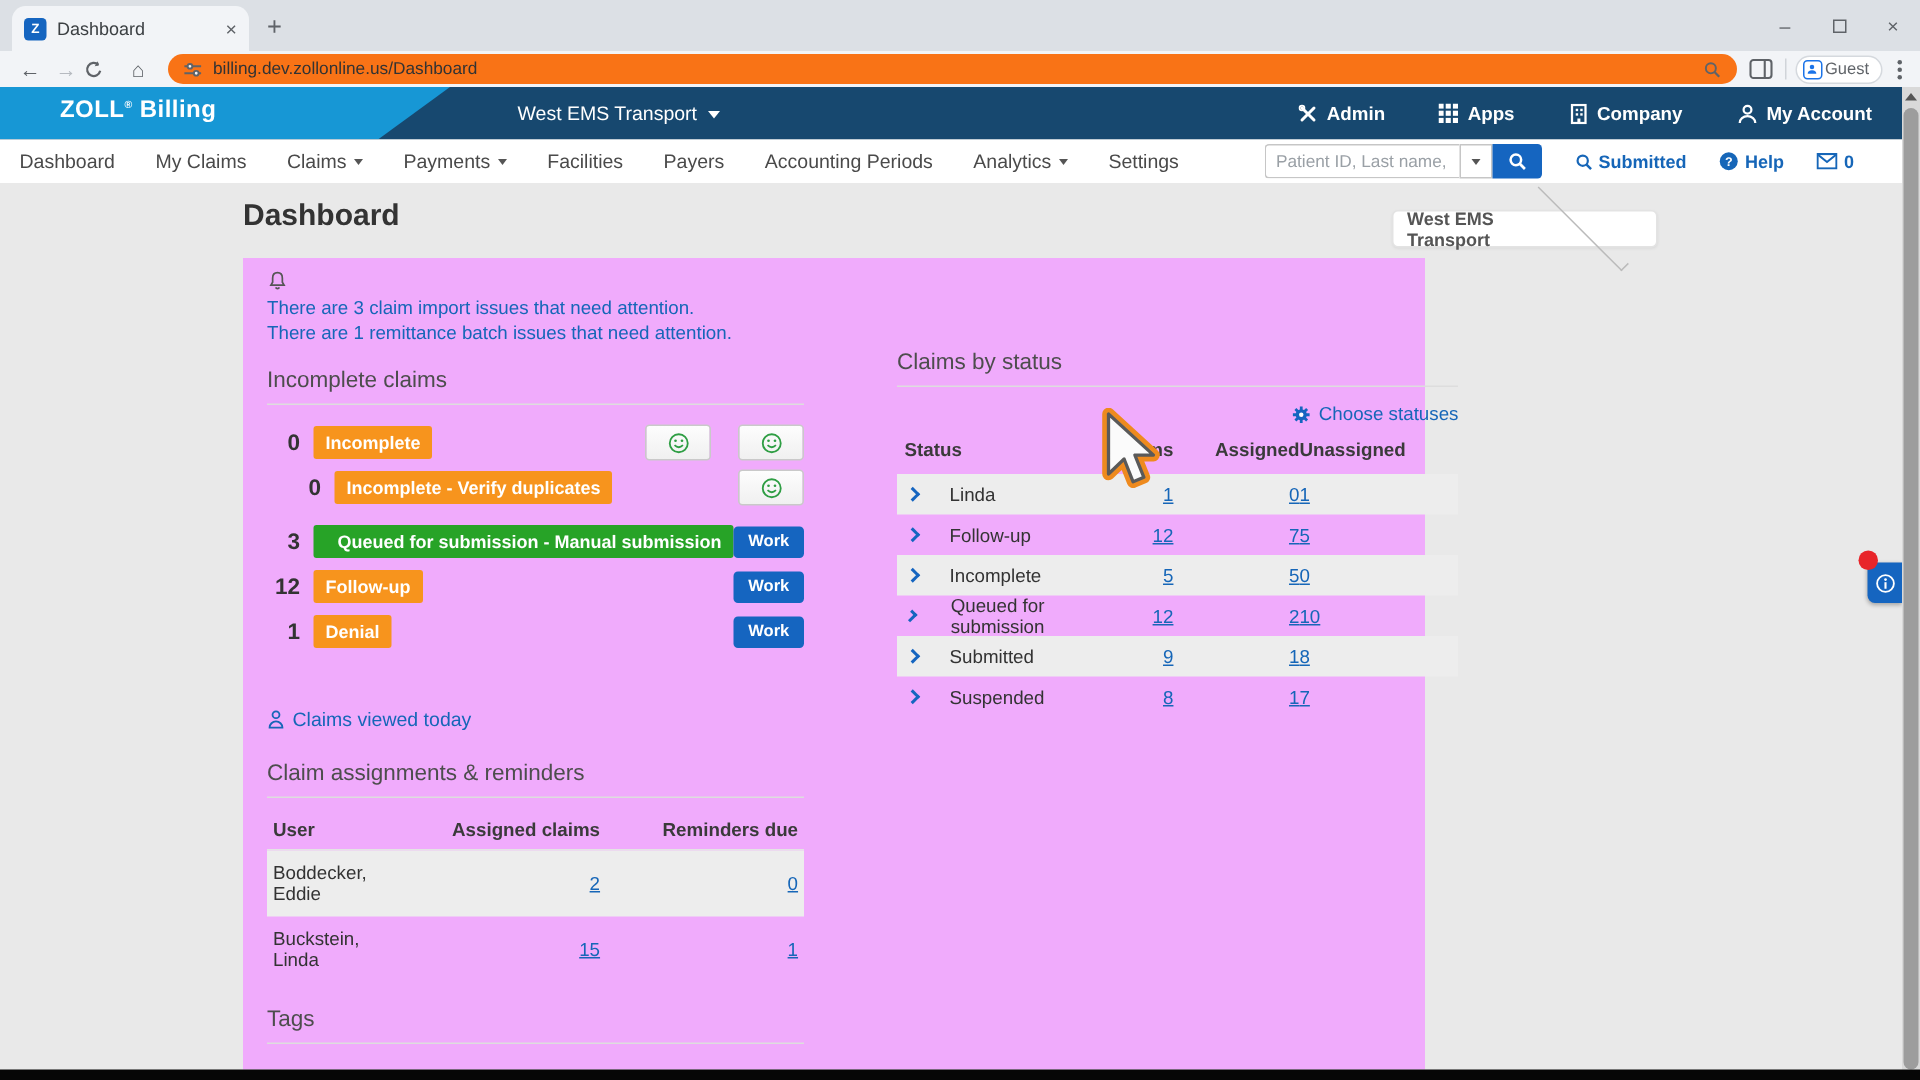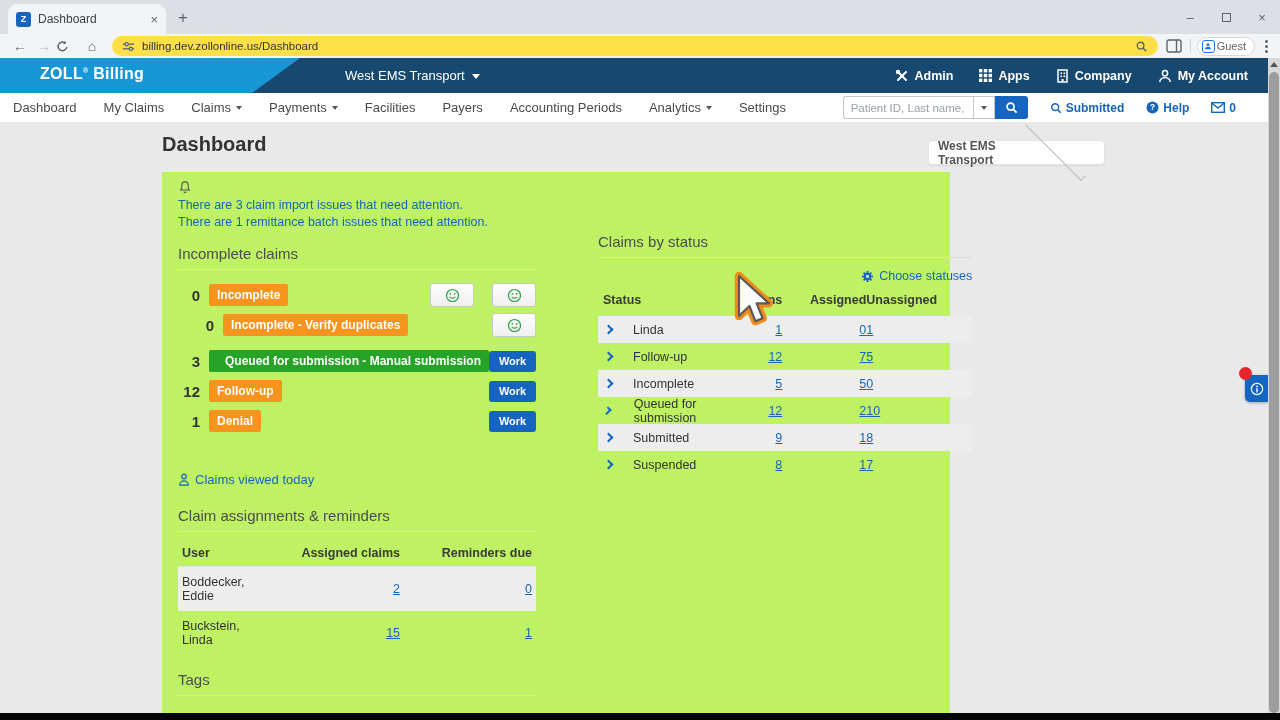--- a/index.html
+++ b/index.html
@@ -13,58 +13,58 @@
   .tab-favicon { width:15px; height:15px; background:#1565c0; border-radius:3px; color:#fff; font-size:9px; font-weight:bold; display:flex; align-items:center; justify-content:center; flex:0 0 auto; }
   .tab-title { font-size:12px; color:#3c4043; flex:1; white-space:nowrap; overflow:hidden; }
   .tab-close { font-size:13px; color:#5f6368; cursor:pointer; }
   .newtab { font-size:17px; color:#5f6368; margin-left:12px; margin-bottom:6px; }
   .win-controls { margin-left:auto; display:flex; align-items:center; height:34px; }
   .win-btn { width:36px; height:34px; display:flex; align-items:center; justify-content:center; color:#5f6368; font-size:13px; }
   .win-max { width:9px; height:9px; border:1px solid #5f6368; }
   .toolbar { position:absolute; top:34px; left:0; right:0; height:24px; background:#f2f4f7; display:flex; align-items:center; padding:0 8px; }
   .nav-ic { font-size:14px; color:#5f6368; width:24px; text-align:center; }
   .nav-ic.disabled { color:#b6bac0; }
-  .omnibox { flex:1; height:20px; background:#fde047; border-radius:10px; margin:0 8px; display:flex; align-items:center; padding:0 10px; gap:7px; }
+  .omnibox { flex:1; height:20px; background:#f97316; border-radius:10px; margin:0 8px; display:flex; align-items:center; padding:0 10px; gap:7px; }
   .omni-url { font-size:11.5px; color:#333; flex:1; }
   .pill-guest { display:flex; align-items:center; gap:2px; border:1px solid #d5d9de; border-radius:10px; height:19px; padding:0 8px 0 4px; background:#fff; margin:0 6px; }
   .pill-guest span { font-size:11px; color:#5f6368; }
   .avatar-sq { width:13px; height:13px; border:1.4px solid #1a73e8; border-radius:3px; display:flex; align-items:center; justify-content:center; }
   .dots3 { display:flex; flex-direction:column; gap:2px; padding:0 4px; }
   .dots3 i { width:3px; height:3px; background:#5f6368; border-radius:50%; }
   .chrome-div { width:1px; height:14px; background:#d0d4d9; }
 
   
   .app-header { position:absolute; top:58px; left:0; right:12px; height:35px; background:#17486f; }
   .logo-wedge { position:absolute; left:0; top:0; width:310px; height:35px; background:#1797d5; clip-path:polygon(0 0, 300px 0, 252px 35px, 0 35px); }
   .brand { position:absolute; left:40px; top:7px; color:#fff; font-size:16px; font-weight:bold; letter-spacing:.3px; }
   .brand sup { font-size:7px; }
   .org-head { position:absolute; left:345px; top:10px; color:#fff; font-size:13px; display:flex; align-items:center; gap:7px; }
   .caret-w { width:0; height:0; border-left:4px solid transparent; border-right:4px solid transparent; border-top:5px solid #fff; margin-top:1px; }
-  .head-menu { position:absolute; right:20px; top:0; height:35px; display:flex; align-items:center; gap:26px; }
+  .head-menu { position:absolute; right:20px; top:0; height:35px; display:flex; align-items:center; gap:36px; }
   .head-item { display:flex; align-items:center; gap:6px; color:#fff; font-size:12.5px; font-weight:bold; cursor:pointer; }
 
   
   .navbar { position:absolute; top:93px; left:0; right:12px; height:29px; background:#fff; display:flex; align-items:center; padding-left:13px; }
   .nav-items { display:flex; align-items:center; gap:27px; }
   .nav-item { font-size:13px; color:#4a4a4a; display:flex; align-items:center; gap:5px; white-space:nowrap; cursor:pointer; }
   .caret-d { width:0; height:0; border-left:3.5px solid transparent; border-right:3.5px solid transparent; border-top:4.5px solid #555; }
   .nav-right { margin-left:auto; display:flex; align-items:center; margin-right:32px; }
   .search-input { width:130px; height:23px; border:1px solid #c6c6c6; border-right:none; border-radius:3px 0 0 3px; font-size:11.5px; padding:0 7px; color:#333; outline:none; }
   .search-input::placeholder { color:#9aa0a6; }
   .caret-btn { width:22px; height:23px; background:#fff; border:1px solid #c6c6c6; display:flex; align-items:center; justify-content:center; }
   .search-btn { width:33px; height:23px; background:#1565c0; border-radius:0 3px 3px 0; display:flex; align-items:center; justify-content:center; }
   .nav-link { display:flex; align-items:center; gap:4px; color:#1666b8; font-size:12px; font-weight:bold; margin-left:22px; cursor:pointer; }
 
   
   .main { position:absolute; top:122px; left:0; right:12px; bottom:7px; background:#e9e9e9; }
   .page-title { position:absolute; left:162px; top:11px; font-size:20px; font-weight:bold; color:#333; }
   .org-select { position:absolute; left:928px; top:18px; width:177px; height:25px; background:#fff; border:1px solid #e3e3e3; border-radius:4px; display:flex; align-items:center; padding:0 9px; box-shadow:0 1px 2px rgba(0,0,0,.06); }
   .org-select span { font-size:12px; color:#555; font-weight:bold; flex:1; }
   .chev-gray { width:7px; height:7px; border-right:1.6px solid #bbb; border-bottom:1.6px solid #bbb; transform:rotate(45deg); margin-top:-4px; }
-  .card { position:absolute; left:162px; top:50px; width:788px; bottom:0; background:#bef264; display:flex; padding:8px 11px 0 16px; }
+  .card { position:absolute; left:162px; top:50px; width:788px; bottom:0; background:#f0abfc; display:flex; padding:8px 11px 0 16px; }
   .col-left { width:407px; }
   .col-right { width:447px; margin-left:62px; }
 
   .alerts a { display:block; color:#1666b8; font-size:12.5px; text-decoration:none; margin-top:3px; cursor:pointer; }
   .sec-head { font-size:15px; color:#4d4d4d; padding-bottom:7px; border-bottom:1px solid #ddd; }
   .badge { color:#fff; font-size:12px; font-weight:bold; padding:4px 8px; border-radius:2px; white-space:nowrap; }
   .badge.orange { background:#f7941d; }
   .badge.green { background:#27a327;padding-left:16px; }
   .cnt { font-size:15px; font-weight:bold; color:#333; width:22px; text-align:right; margin-right:9px; }
   .ic-row { display:flex; align-items:center; }

